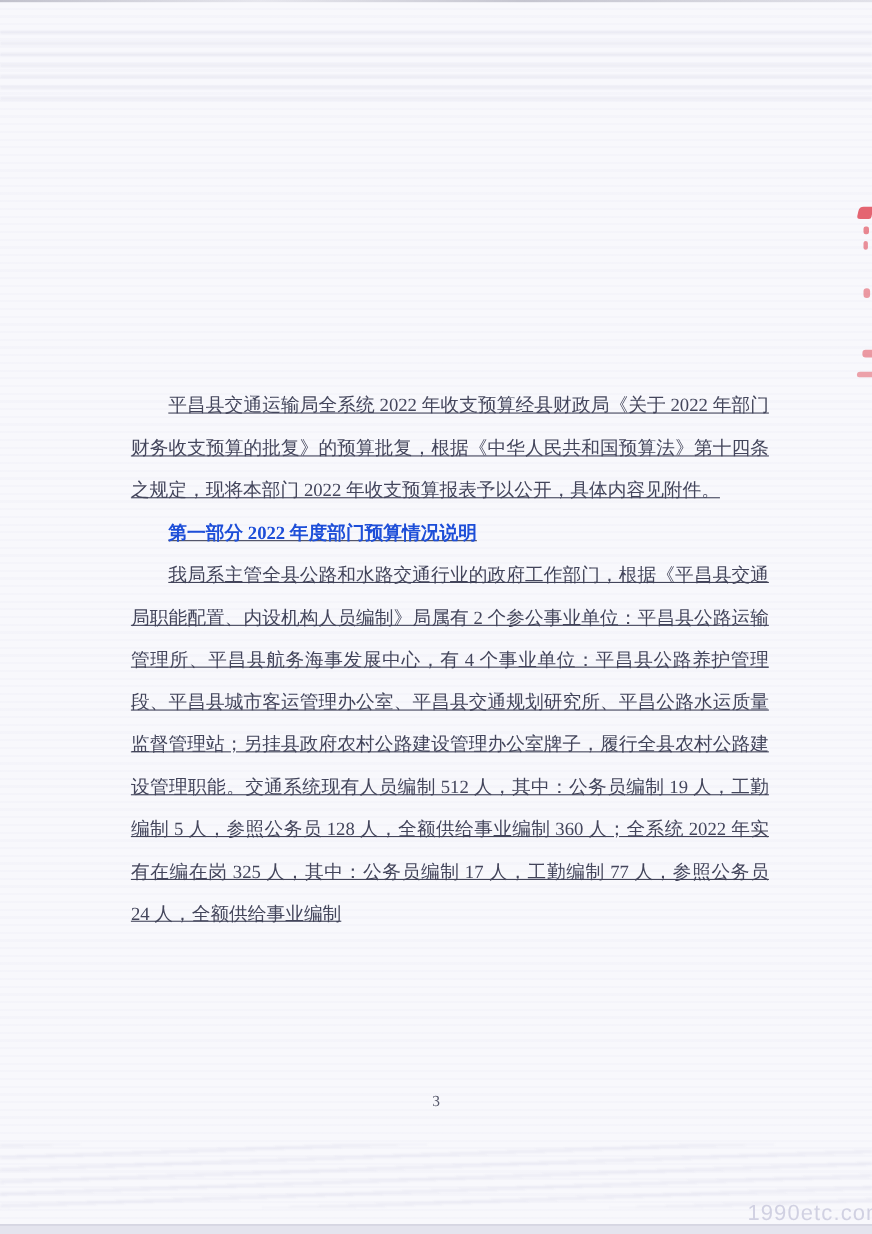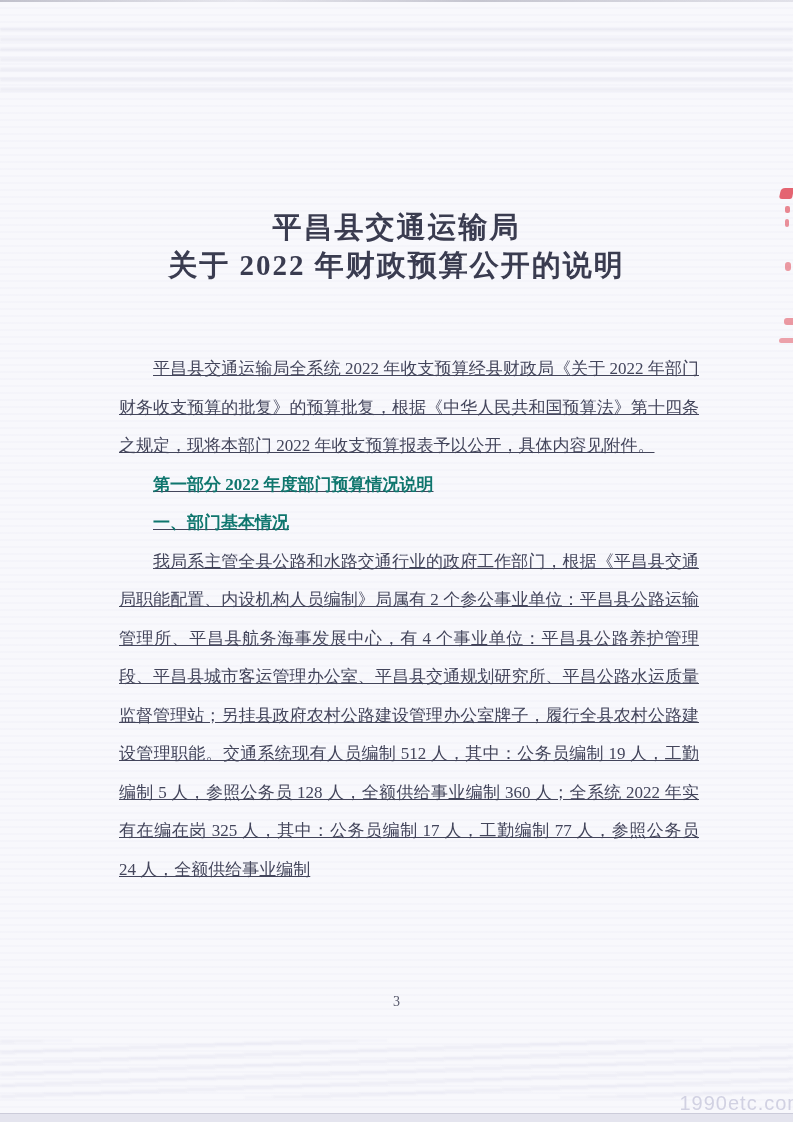--- a/index.html
+++ b/index.html
@@ -83,21 +83,21 @@
     line-height: 38.5px;
     text-align: justify;
     text-decoration: underline;
   }
   .doc-body p {
     margin: 0;
     text-indent: 2em;
   }
   .doc-body .heading {
     font-weight: bold;
-    color: #0f766e;
+    color: #1d4ed8;
   }
 
   .page-number {
     position: absolute;
     left: 0; top: 994px;
     width: 100%;
     text-align: center;
     font-size: 14px;
     color: #55576a;
   }
@@ -131,29 +131,24 @@
 <body>
 
 <div class="page">
 
   <div class="scan-texture"></div>
   <div class="scan-band-top"></div>
   <div class="scan-band-bottom"></div>
   <div class="scan-edge-top"></div>
   <div class="scan-edge-bottom"></div>
 
-  <div class="doc-title">
-    <div>平昌县交通运输局</div>
-    <div>关于 2022 年财政预算公开的说明</div>
-  </div>
 
   <div class="doc-body">
     <p>平昌县交通运输局全系统 2022 年收支预算经县财政局《关于 2022 年部门财务收支预算的批复》的预算批复，根据《中华人民共和国预算法》第十四条之规定，现将本部门 2022 年收支预算报表予以公开，具体内容见附件。</p>
     <p class="heading">第一部分 2022 年度部门预算情况说明</p>
-    <p class="heading">一、部门基本情况</p>
     <p>我局系主管全县公路和水路交通行业的政府工作部门，根据《平昌县交通局职能配置、内设机构人员编制》局属有 2 个参公事业单位：平昌县公路运输管理所、平昌县航务海事发展中心，有 4 个事业单位：平昌县公路养护管理段、平昌县城市客运管理办公室、平昌县交通规划研究所、平昌公路水运质量监督管理站；另挂县政府农村公路建设管理办公室牌子，履行全县农村公路建设管理职能。交通系统现有人员编制 512 人，其中：公务员编制 19 人，工勤编制 5 人，参照公务员 128 人，全额供给事业编制 360 人；全系统 2022 年实有在编在岗 325 人，其中：公务员编制 17 人，工勤编制 77 人，参照公务员 24 人，全额供给事业编制</p>
   </div>
 
   <div class="page-number">3</div>
 
   <div class="watermark">1990etc.com</div>
 
   <div class="red-mark m1"></div>
   <div class="red-mark m2"></div>
   <div class="red-mark m3"></div>

